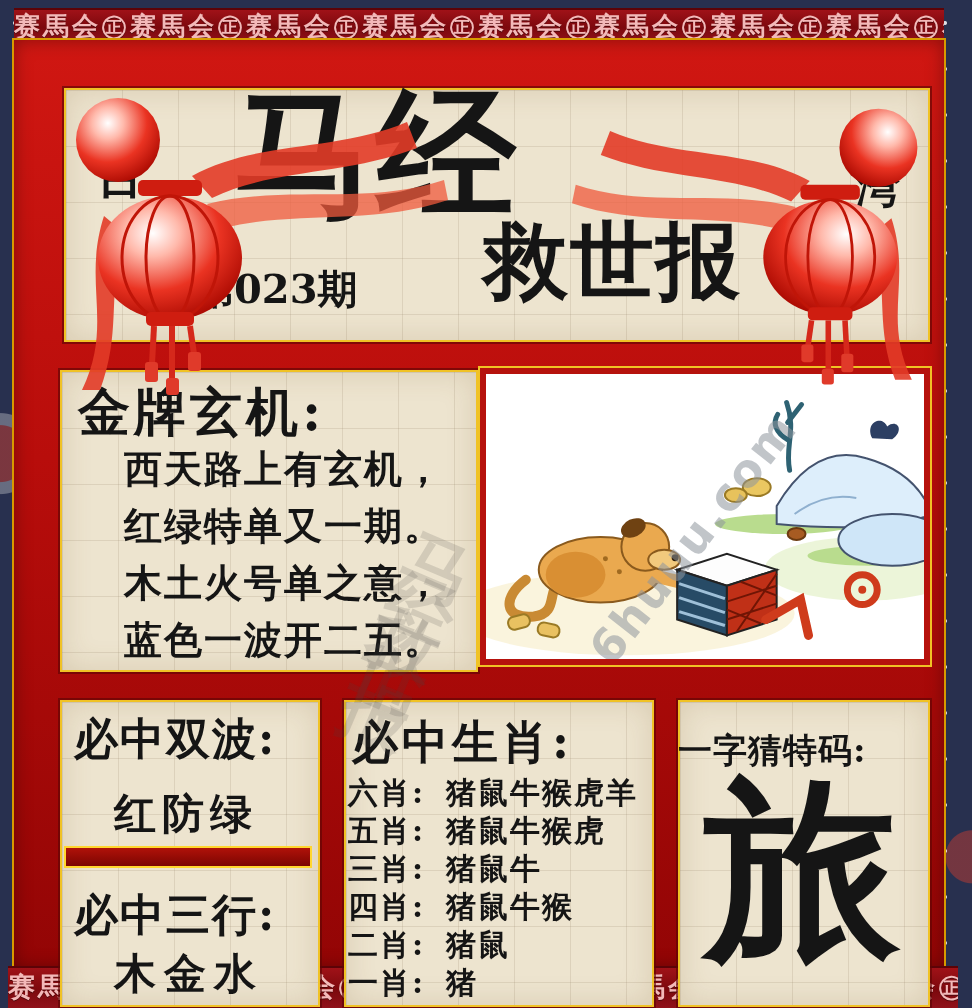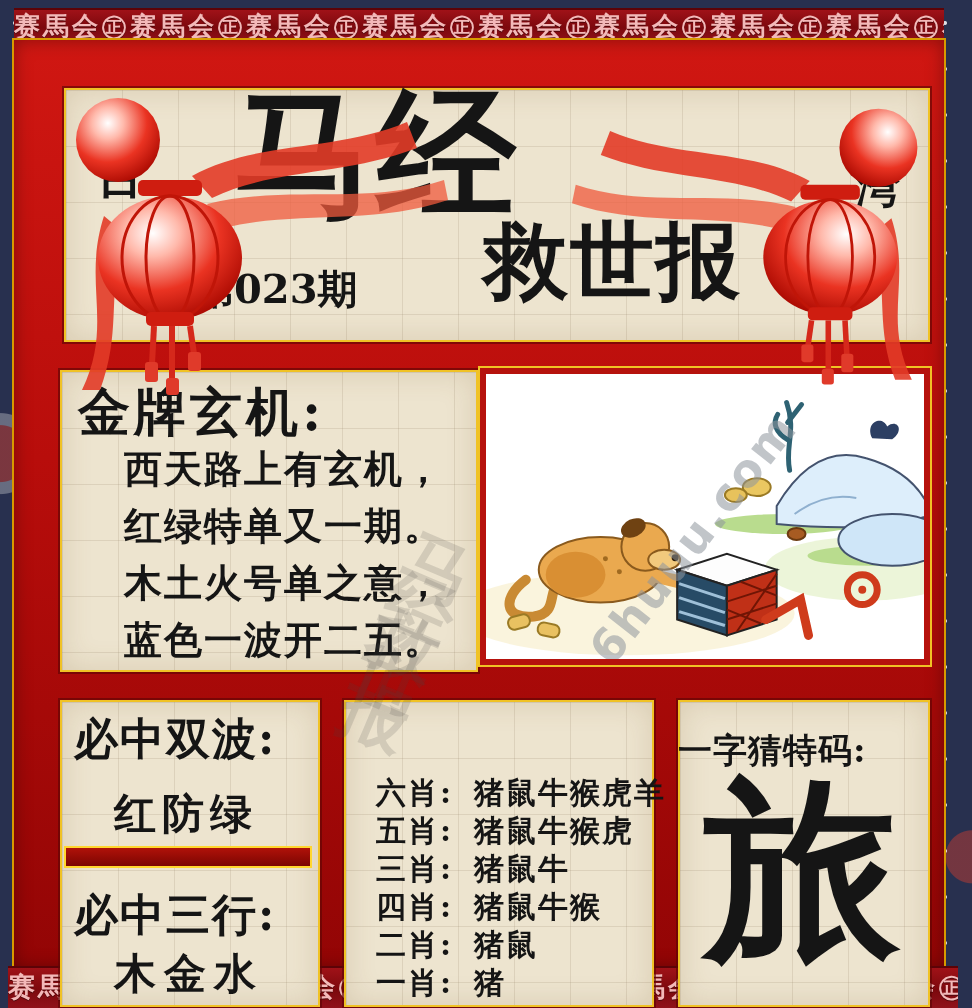--- a/index.html
+++ b/index.html
@@ -68,21 +68,21 @@
   .title-sub{left:470px;top:179px;width:300px;font-size:84px;line-height:1;letter-spacing:2px;}
   .issue{left:180px;top:222px;font-size:40px;}
   .poem-heading{left:64px;top:338px;font-size:52px;letter-spacing:4px;}
   .poem-lines{position:absolute;left:78px;top:400px;z-index:4;margin-left:32px;}
   .poem-line{color:#151515;font-weight:900;font-size:38px;line-height:57px;letter-spacing:2px;white-space:nowrap;}
   .dw-heading{left:60px;top:670px;font-size:44px;letter-spacing:2px;}
   .dw-value{left:100px;top:746px;font-size:42px;letter-spacing:6px;}
   .tr-heading{left:60px;top:846px;font-size:44px;letter-spacing:2px;}
   .tr-value{left:100px;top:906px;font-size:42px;letter-spacing:8px;}
   .zd-heading{left:338px;top:672px;font-size:46px;letter-spacing:4px;}
-  .zd-rows{position:absolute;left:334px;top:734px;width:300px;z-index:4;padding-left:28px;}
+  .zd-rows{position:absolute;left:334px;top:734px;width:300px;z-index:4;}
   .zd-row{display:flex;height:38px;line-height:38px;color:#151515;font-weight:900;}
   .zd-row .label{width:98px;font-size:30px;letter-spacing:2px;}
   .zd-row .value{font-size:30px;letter-spacing:2px;}
   .sc-heading{left:664px;top:688px;width:248px;text-align:left;font-size:34px;letter-spacing:1px;}
   .sc-char{left:664px;top:732px;width:248px;text-align:center;font-size:195px;line-height:1;}
   
   .lantern{position:absolute;z-index:5;pointer-events:none;}
   .lantern-left{left:28px;top:44px;}
   .lantern-right{left:545px;top:48px;transform:scaleX(-1);}
   .watermark-diag{
@@ -226,20 +226,21 @@
       <div class="poem-line">红绿特单又一期。</div>
       <div class="poem-line">木土火号单之意，</div>
       <div class="poem-line">蓝色一波开二五。</div>
     </div>
 
     <div class="ink dw-heading">必中双波:</div>
     <div class="ink dw-value">红防绿</div>
     <div class="ink tr-heading">必中三行:</div>
     <div class="ink tr-value">木金水</div>
 
+    <div class="ink zd-heading">必中生肖:</div>
     <div class="zd-rows">
       <div class="zd-row">
         <span class="label">六肖:</span>
         <span class="value">猪鼠牛猴虎羊</span>
       </div>
       <div class="zd-row">
         <span class="label">五肖:</span>
         <span class="value">猪鼠牛猴虎</span>
       </div>
       <div class="zd-row">

